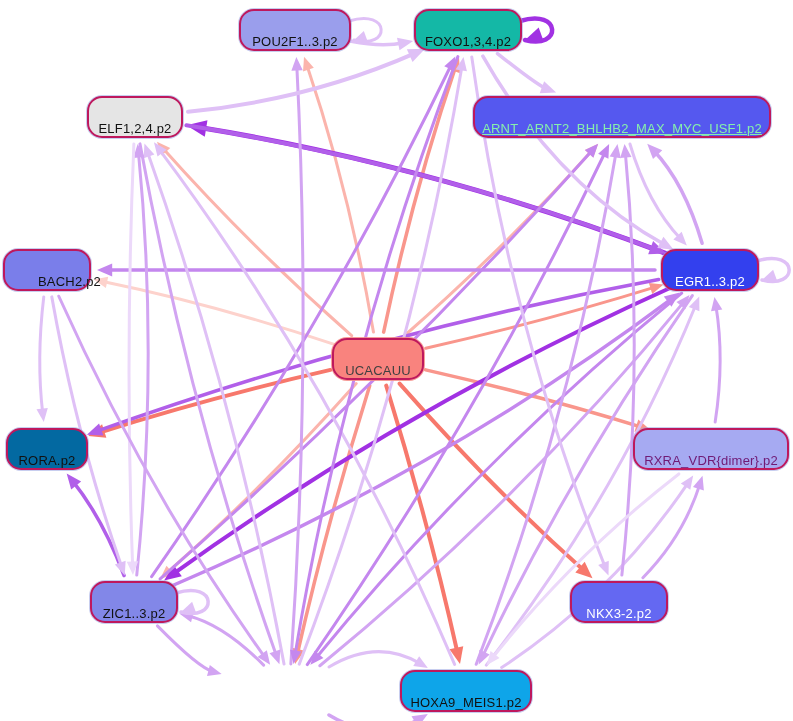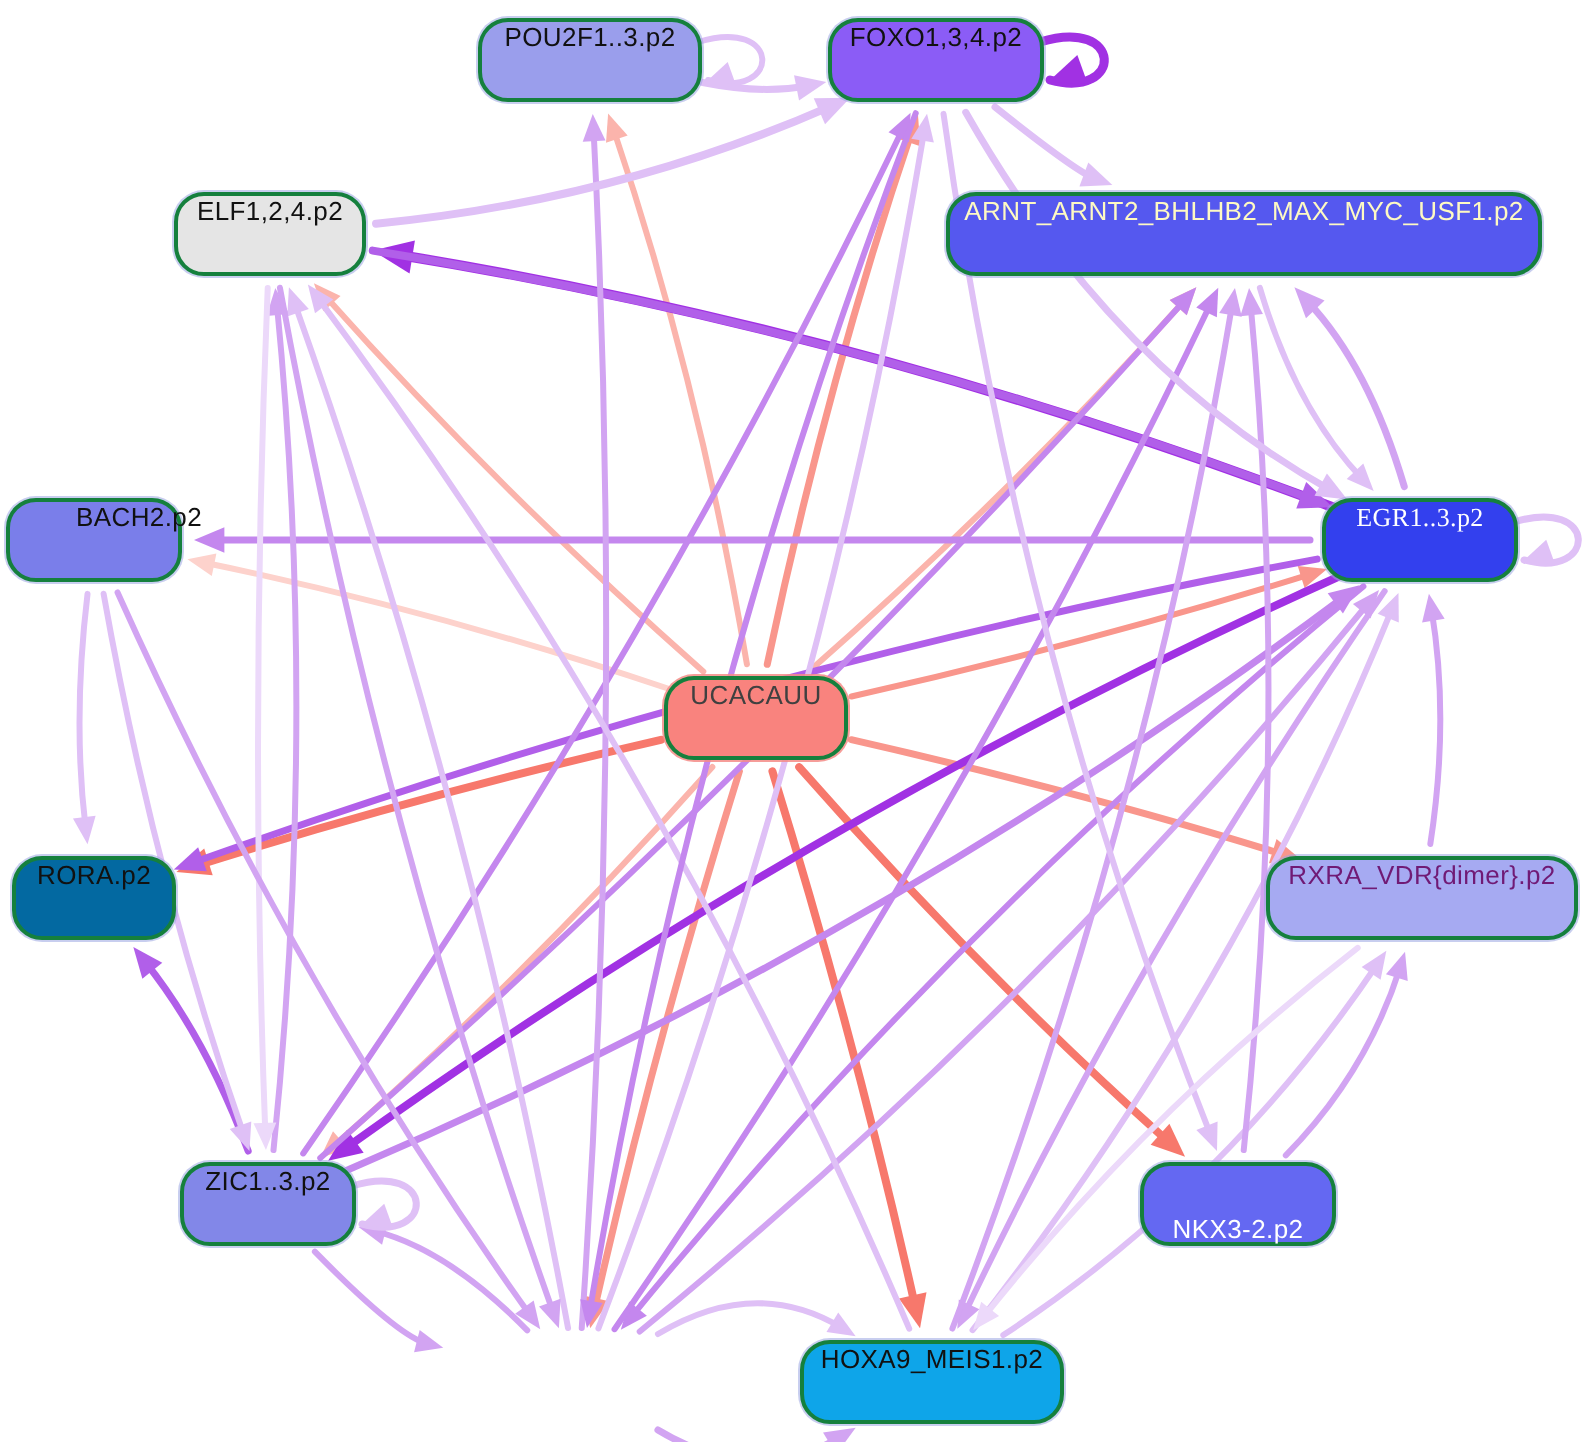--- a/index.html
+++ b/index.html
@@ -1,20 +1,20 @@
 <!DOCTYPE html>
 <html><head>
 <meta charset="utf-8">
 <style>
   html,body{margin:0;padding:0;background:#fff;}
   #canvas{position:relative;width:793px;height:721px;background:#ffffff;overflow:hidden;
           font-family:"Liberation Sans","DejaVu Sans",sans-serif;}
   #edges{position:absolute;left:0;top:0;width:793px;height:721px;}
-  .node{position:absolute;display:flex;align-items:flex-start;justify-content:center;
-        border-radius:15px;border:2px solid #15803d;box-sizing:border-box;
+  .node{position:absolute;display:flex;align-items:flex-end;justify-content:center;
+        border-radius:15px;border:2px solid #be185d;box-sizing:border-box;
         box-shadow:0 0 0 1px rgba(155,165,225,.55);cursor:pointer;}
   .node span{font-size:13px;letter-spacing:.2px;white-space:nowrap;pointer-events:none;}
 </style>
 </head>
 <body>
 
 <div id="canvas">
   <svg id="edges" width="793" height="721" viewBox="0 0 793 721" xmlns="http://www.w3.org/2000/svg">
       <path d="M 373.45789913050737 332.103198026879 Q 349.66 191.18 306.67875713083134 64.43801819149999" fill="none" stroke="#fbb4ac" stroke-width="3" stroke-linecap="round"></path>
       <polygon points="304.0580999342189,56.71029175626412 313.83527043323807,67.75537577736188 303.0164534239078,71.42429585261928" fill="#fbb4ac"></polygon>
@@ -130,34 +130,34 @@
       <polygon points="353,41 363.84192,31.006719999999998 367.72607999999997,41.74528" fill="#dfc0f6"></polygon>
       <path d="M 757 261 C 799 248, 799 290, 762 280" fill="none" stroke="#dfc0f6" stroke-width="3.5" stroke-linecap="round"></path>
       <polygon points="761,281 773.11744,269.83104 777.45856,281.83296" fill="#dfc0f6"></polygon>
       <path d="M 176 593 C 218 580, 218 622, 181 612" fill="none" stroke="#dfc0f6" stroke-width="3.5" stroke-linecap="round"></path>
       <polygon points="180,613 192.11744000000002,601.83104 196.45856,613.83296" fill="#dfc0f6"></polygon>
     </svg>
 
 <div class="node" style="left: 239px; top: 9px; width: 112px; height: 42px; background: rgb(154, 158, 236); box-shadow: rgba(155, 165, 225, 0.55) 0px 0px 0px 1px;">
       <span style="color: rgb(17, 17, 17);">POU2F1..3.p2</span>
     </div>
-    <div class="node" style="left: 414px; top: 9px; width: 108px; height: 42px; background: #8b5cf6; box-shadow: rgba(155, 165, 225, 0.55) 0px 0px 0px 1px;">
+    <div class="node" style="left: 414px; top: 9px; width: 108px; height: 42px; background: #14b8a6; box-shadow: rgba(155, 165, 225, 0.55) 0px 0px 0px 1px;">
       <span style="color: rgb(17, 17, 17);">FOXO1,3,4.p2</span>
     </div>
     <div class="node" style="left: 473px; top: 96px; width: 298px; height: 42px; background: rgb(85, 88, 239); box-shadow: rgba(155, 165, 225, 0.55) 0px 0px 0px 1px;">
-      <span style="color: #fef9c3;">ARNT_ARNT2_BHLHB2_MAX_MYC_USF1.p2</span>
+      <span style="color: #86efac; text-decoration: underline;">ARNT_ARNT2_BHLHB2_MAX_MYC_USF1.p2</span>
     </div>
     <div class="node" style="left: 87px; top: 96px; width: 96px; height: 42px; background: #e5e5e5; box-shadow: rgba(155, 165, 225, 0.55) 0px 0px 0px 1px;">
       <span style="color: rgb(17, 17, 17);">ELF1,2,4.p2</span>
     </div>
     <div class="node" style="left: 3px; top: 249px; width: 88px; height: 42px; background: rgb(122, 126, 234); box-shadow: rgba(155, 165, 225, 0.55) 0px 0px 0px 1px;">
       <span style="color: rgb(17, 17, 17); margin-left: 45px;">BACH2.p2</span>
     </div>
     <div class="node" style="left: 661px; top: 249px; width: 98px; height: 42px; background: rgb(51, 64, 238); box-shadow: rgba(155, 165, 225, 0.55) 0px 0px 0px 1px;">
-      <span style="color: rgb(255, 255, 255); font-family: Liberation Serif, serif;">EGR1..3.p2</span>
+      <span style="color: rgb(255, 255, 255);">EGR1..3.p2</span>
     </div>
     <div class="node" style="left: 332px; top: 338px; width: 92px; height: 42px; background: rgb(249, 131, 126); box-shadow: rgba(244, 140, 135, 0.85) 0px 0px 0px 1px;">
       <span style="color: #404040;">UCACAUU</span>
     </div>
     <div class="node" style="left: 6px; top: 428px; width: 82px; height: 42px; background: #0369a1; box-shadow: rgba(155, 165, 225, 0.55) 0px 0px 0px 1px;">
       <span style="color: rgb(17, 17, 17);">RORA.p2</span>
     </div>
     <div class="node" style="left: 633px; top: 428px; width: 156px; height: 42px; background: rgb(166, 170, 242); box-shadow: rgba(155, 165, 225, 0.55) 0px 0px 0px 1px;">
       <span style="color: #701a75;">RXRA_VDR{dimer}.p2</span>
     </div>

